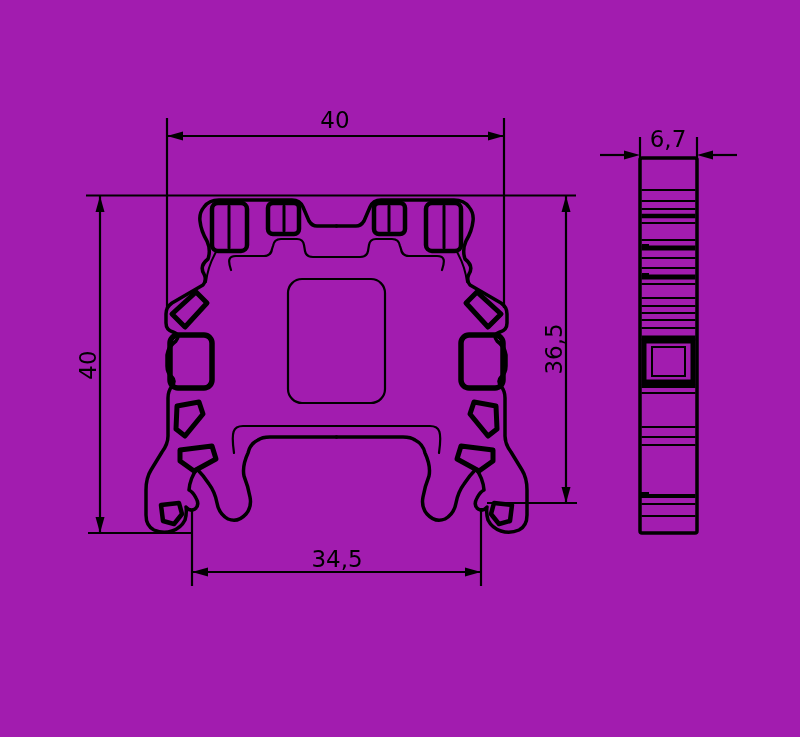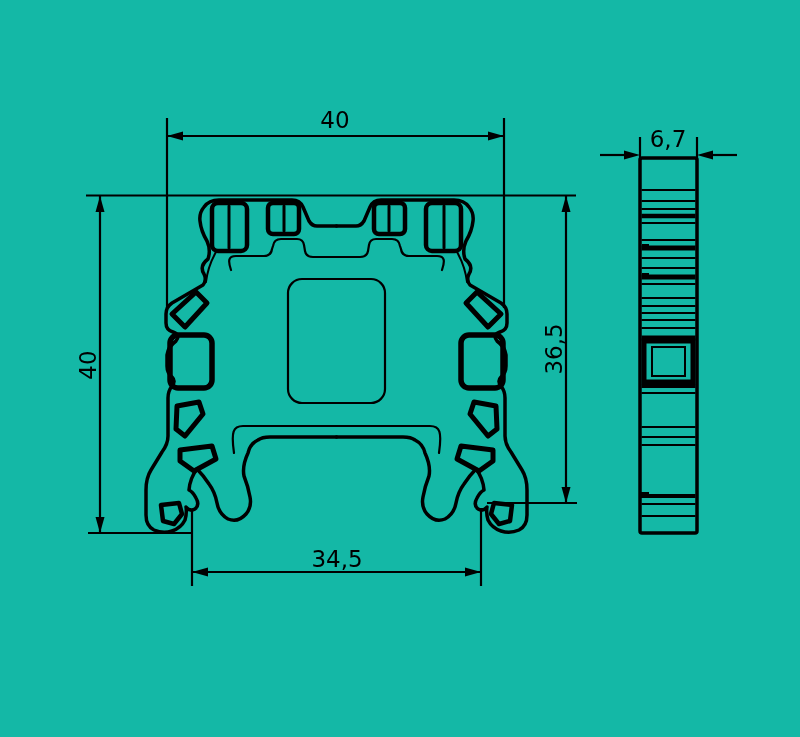--- a/index.html
+++ b/index.html
@@ -1,16 +1,16 @@
 <!DOCTYPE html>
 <html><head>
 <meta charset="utf-8">
 <style>
   html,body{margin:0;padding:0;background:#fff;}
-  .canvas{position:relative;width:800px;height:737px;background:#14b8a6;overflow:hidden;
+  .canvas{position:relative;width:800px;height:737px;background:#a21caf;overflow:hidden;
           font-family:"DejaVu Sans","Liberation Sans",sans-serif;}
   .canvas svg{position:absolute;left:0;top:0;}
   .dim-label{position:absolute;color:#000;font-size:23px;line-height:26px;text-align:center;
              white-space:nowrap;}
   .rot{transform:rotate(-90deg);transform-origin:50% 50%;}
 </style>
 </head>
 <body>
 
 <div class="canvas">

